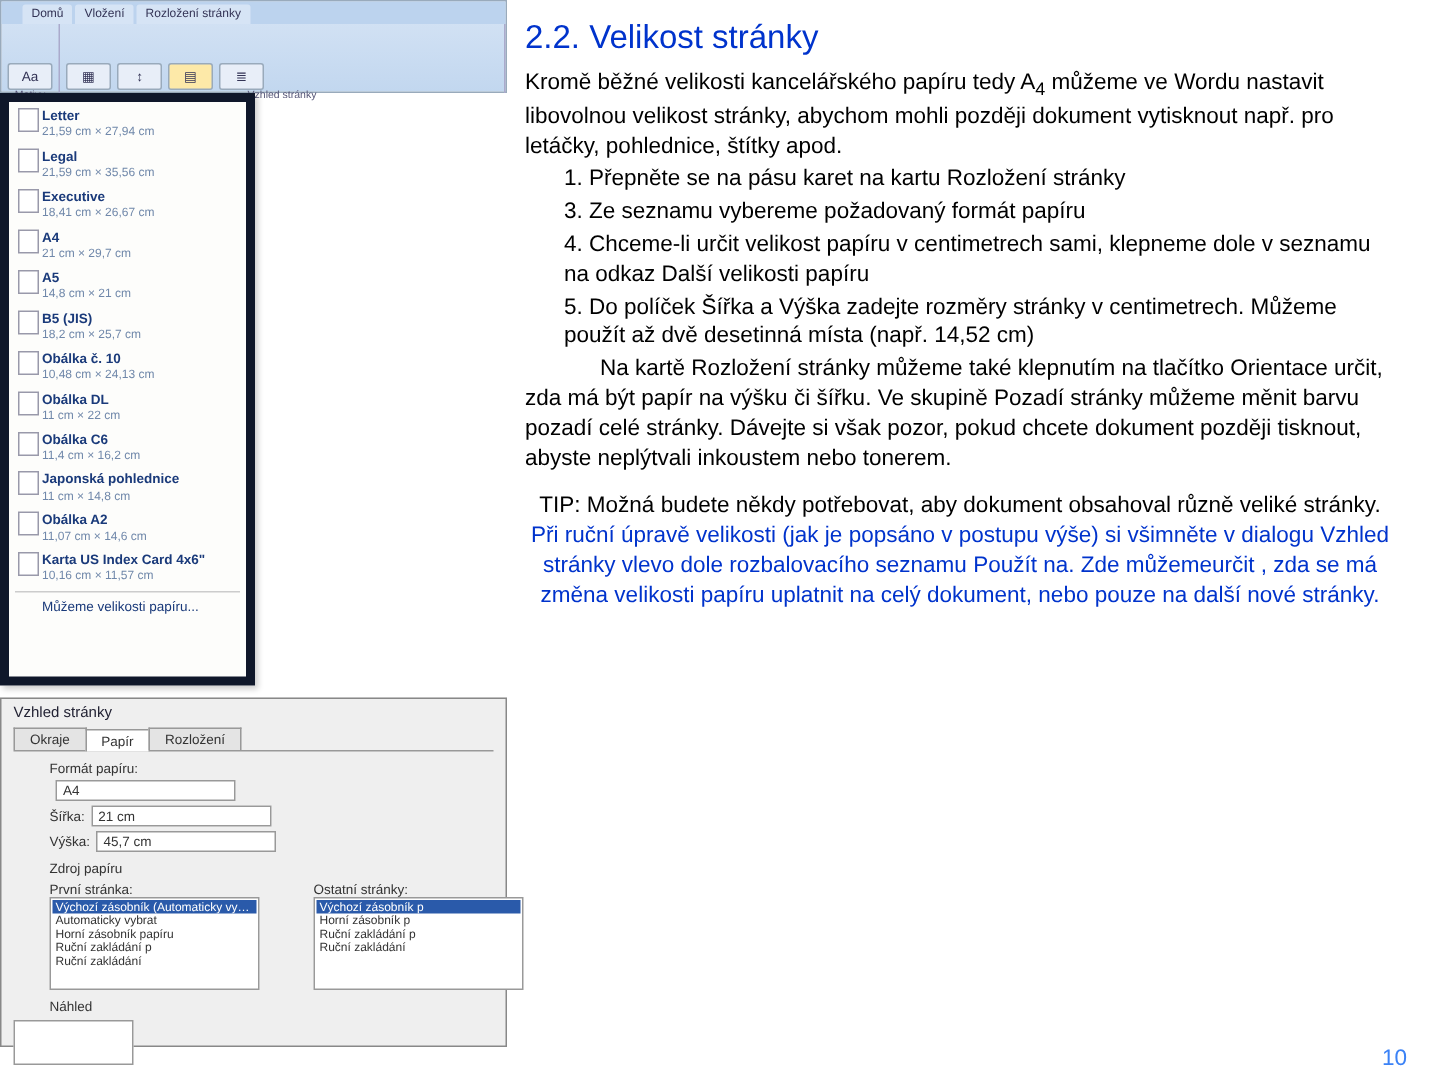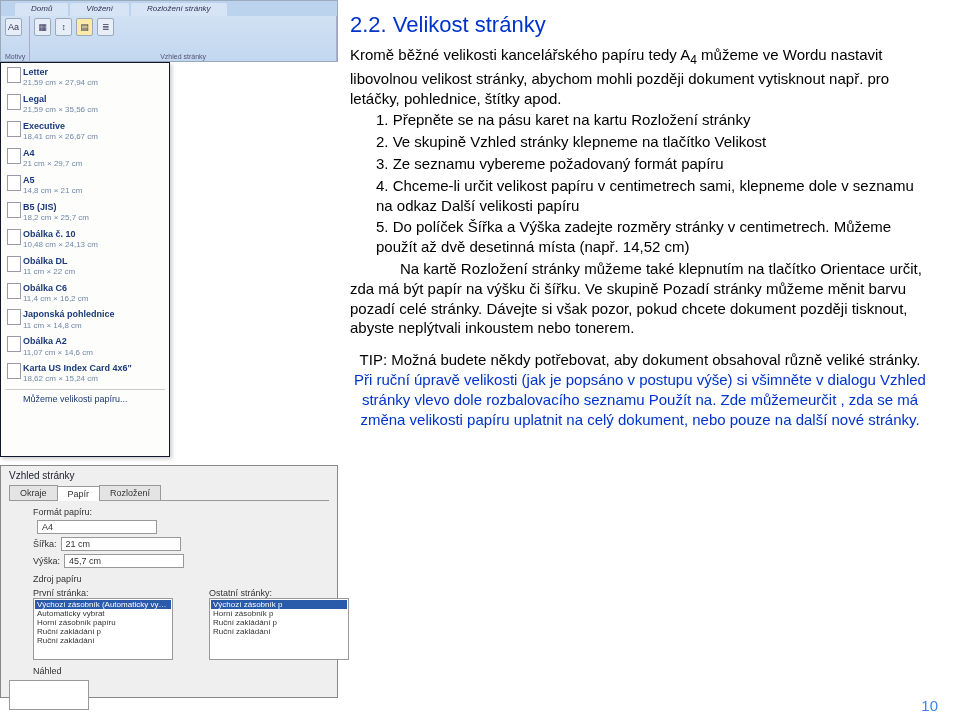--- a/index.html
+++ b/index.html
@@ -28,37 +28,36 @@
     color: #335;
   }
   .ribbon-tabs {
     display: flex;
     gap: 2px;
     padding: 2px 2px 0 14px;
     background: #bcd3ee;
     height: 15px;
   }
   .ribbon-tab {
-    padding: 1px 16px;
+    padding: 1px 6px;
     background: #d6e4f5;
     border-radius: 2px 2px 0 0;
     font-size: 8px;
-    font-style: italic;
   }
   .ribbon-body { display:flex; height:46px; }
   .ribbon-group { border-right:1px solid #aac; padding:2px 4px; display:flex; flex-direction:column; justify-content:space-between;}
   .ribbon-icons { display:flex; gap:4px; }
-  .ribbon-icon { width:17px; height:18px; background:#e8eef8; border:1px solid #9ab; border-radius:2px; display:flex; align-items:center; justify-content:center; font-size:9px; }
+  .ribbon-icon { width:30px; height:18px; background:#e8eef8; border:1px solid #9ab; border-radius:2px; display:flex; align-items:center; justify-content:center; font-size:9px;margin-top:24px; }
   .ribbon-label { font-size:7px; color:#557; text-align:center; }
 
   .dropdown-img {
     width: 170px;
     height: 395px;
     background: #fdfdfb;
-    border: 1px solid #0f172a;
+    border: 6px solid #0f172a;
     box-shadow: 2px 2px 4px rgba(0,0,0,0.2);
     position: absolute;
     left: 0;
     top: 62px;
     font-size: 9px;
     color: #446;
     padding: 3px 4px;
     line-height: 1.35;
   }
   .dropdown-item { margin-bottom: 4px; padding-left:18px; position:relative; }
@@ -153,21 +152,21 @@
     <div class="dropdown-item"><b>Legal</b><span>21,59 cm × 35,56 cm</span></div>
     <div class="dropdown-item"><b>Executive</b><span>18,41 cm × 26,67 cm</span></div>
     <div class="dropdown-item"><b>A4</b><span>21 cm × 29,7 cm</span></div>
     <div class="dropdown-item"><b>A5</b><span>14,8 cm × 21 cm</span></div>
     <div class="dropdown-item"><b>B5 (JIS)</b><span>18,2 cm × 25,7 cm</span></div>
     <div class="dropdown-item"><b>Obálka č. 10</b><span>10,48 cm × 24,13 cm</span></div>
     <div class="dropdown-item"><b>Obálka DL</b><span>11 cm × 22 cm</span></div>
     <div class="dropdown-item"><b>Obálka C6</b><span>11,4 cm × 16,2 cm</span></div>
     <div class="dropdown-item"><b>Japonská pohlednice</b><span>11 cm × 14,8 cm</span></div>
     <div class="dropdown-item"><b>Obálka A2</b><span>11,07 cm × 14,6 cm</span></div>
-    <div class="dropdown-item"><b>Karta US Index Card 4x6"</b><span>18,62 cm × 15,24 cm</span></div>
+    <div class="dropdown-item"><b>Karta US Index Card 4x6"</b><span>10,16 cm × 11,57 cm</span></div>
     <div class="dropdown-footer">Můžeme velikosti papíru...</div>
   </div>
 
   <div class="dialog-img">
     <div class="dialog-title">Vzhled stránky</div>
     <div class="dialog-tabs">
       <div class="dialog-tab inactive">Okraje</div>
       <div class="dialog-tab">Papír</div>
       <div class="dialog-tab inactive">Rozložení</div>
     </div>
@@ -202,21 +201,20 @@
   </div>
 </div>
 
 <div class="right-col">
   <div class="heading">2.2. Velikost stránky</div>
   <p>
     <span>Kromě běžné velikosti kancelářského papíru tedy A</span><span class="sub4">4</span>
     <span>můžeme ve Wordu nastavit libovolnou velikost stránky, abychom mohli později  dokument vytisknout např. pro letáčky, pohlednice, štítky apod.</span>
   </p>
   <p class="indent">1. Přepněte se na pásu karet na kartu Rozložení stránky</p>
-  <p class="indent">2. Ve skupině Vzhled stránky klepneme na tlačítko Velikost</p>
   <p class="indent">3. Ze seznamu vybereme požadovaný formát papíru</p>
   <p class="indent">4. Chceme-li určit velikost papíru v centimetrech sami, klepneme dole v seznamu na odkaz Další velikosti papíru</p>
   <p class="indent">5. Do políček Šířka a Výška zadejte rozměry stránky v centimetrech. Můžeme použít až dvě desetinná místa (např. 14,52 cm)</p>
   <p style="text-indent:50px">Na kartě Rozložení stránky můžeme také klepnutím na tlačítko Orientace určit, zda má být papír na výšku či šířku. Ve skupině Pozadí stránky můžeme měnit barvu pozadí celé stránky. Dávejte si však pozor, pokud chcete dokument později tisknout, abyste neplýtvali inkoustem nebo tonerem.</p>
   <p class="tip">
     <span>TIP: Možná budete někdy potřebovat, aby dokument obsahoval různě veliké stránky. </span><span class="tip-link">Při ruční úpravě velikosti (jak je popsáno  v postupu výše) si všimněte v dialogu Vzhled stránky vlevo dole rozbalovacího seznamu Použít na. Zde můžemeurčit , zda se má změna velikosti papíru uplatnit na celý dokument, nebo pouze na další nové stránky.</span>
   </p>
 </div>
 
 <div class="pagenum">10</div>

